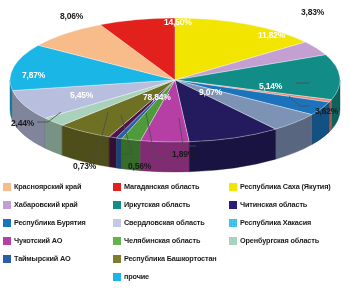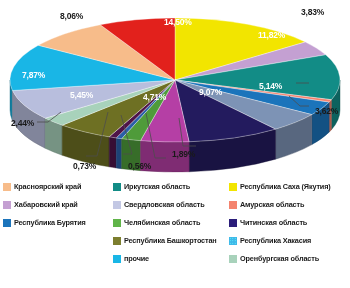--- a/index.html
+++ b/index.html
@@ -145,21 +145,21 @@
       </g>
     </svg>
     <div id="slice-labels">
         <div class="slice-label lbl-in" style="left: 164px; top: 18px;">14,50%</div>
         <div class="slice-label lbl-out" style="left: 301px; top: 8px;">3,83%</div>
         <div class="slice-label lbl-in" style="left: 258px; top: 31px; text-align: center;">11,82%</div>
         <div class="slice-label lbl-out" style="left: 315px; top: 100px; margin-left: 46px;">0,66%</div>
         <div class="slice-label lbl-out" style="left: 315px; top: 107px;">3,62%</div>
         <div class="slice-label lbl-in" style="left: 259px; top: 82px;">5,14%</div>
         <div class="slice-label lbl-in" style="left: 199px; top: 88px;">9,07%</div>
-        <div class="slice-label lbl-in" style="left: 143px; top: 93px;">4,71%</div>
+        <div class="slice-label lbl-in" style="left: 143px; top: 93px;">78,84%</div>
         <div class="slice-label lbl-out" style="left: 172px; top: 150px;">1,89%</div>
         <div class="slice-label lbl-out" style="left: 128px; top: 162px;">0,56%</div>
         <div class="slice-label lbl-out" style="left: 73px; top: 162px;">0,73%</div>
         <div class="slice-label lbl-in" style="left: 70px; top: 91px;">5,45%</div>
         <div class="slice-label lbl-out" style="left: 11px; top: 119px;">2,44%</div>
         <div class="slice-label lbl-in" style="left: 22px; top: 71px;">7,87%</div>
         <div class="slice-label lbl-in" style="left: 21px; top: 29px;">12,17%</div>
         <div class="slice-label lbl-out" style="left: 60px; top: 12px;">8,06%</div>
         <div class="slice-label lbl-in" style="left: 119px; top: 7px;">7,48%</div>
       </div>
@@ -172,22 +172,34 @@
           <span class="legend-label">Красноярский край</span>
         </div>
         <div class="legend-item">
           <span class="swatch" style="background: rgb(196, 160, 210);"></span>
           <span class="legend-label">Хабаровский край</span>
         </div>
         <div class="legend-item">
           <span class="swatch" style="background: rgb(27, 116, 187);"></span>
           <span class="legend-label">Республика Бурятия</span>
         </div>
+        <div class="legend-item">
+          <span class="swatch" style="background: rgb(181, 63, 165);"></span>
+          <span class="legend-label">Чукотский АО</span>
+        </div>
+        <div class="legend-item">
+          <span class="swatch" style="background: rgb(42, 95, 168);"></span>
+          <span class="legend-label">Таймырский АО</span>
+        </div>
       </div>
     <div class="legend-col c2">
+        <div class="legend-item">
+          <span class="swatch" style="background: rgb(226, 33, 28);"></span>
+          <span class="legend-label">Магаданская область</span>
+        </div>
         <div class="legend-item">
           <span class="swatch" style="background: rgb(18, 140, 134);"></span>
           <span class="legend-label">Иркутская область</span>
         </div>
         <div class="legend-item">
           <span class="swatch" style="background: rgb(195, 200, 228);"></span>
           <span class="legend-label">Свердловская область</span>
         </div>
         <div class="legend-item">
           <span class="swatch" style="background: rgb(96, 180, 73);"></span>
@@ -201,24 +213,20 @@
           <span class="swatch" style="background: rgb(25, 182, 230);"></span>
           <span class="legend-label">прочие</span>
         </div>
       </div>
     <div class="legend-col c3">
         <div class="legend-item">
           <span class="swatch" style="background: rgb(242, 229, 0);"></span>
           <span class="legend-label">Республика Саха (Якутия)</span>
         </div>
         <div class="legend-item">
-          <span class="swatch" style="background: rgb(244, 131, 110);"></span>
-          <span class="legend-label">Амурская область</span>
-        </div>
-        <div class="legend-item">
           <span class="swatch" style="background: rgb(43, 29, 122);"></span>
           <span class="legend-label">Читинская область</span>
         </div>
         <div class="legend-item">
           <span class="swatch" style="background: radial-gradient(rgb(101, 255, 255) 30%, transparent 31%) 0% 0% / 2.5px 2.5px rgb(63, 184, 232);"></span>
           <span class="legend-label">Республика Хакасия</span>
         </div>
         <div class="legend-item">
           <span class="swatch" style="background: rgb(168, 210, 187);"></span>
           <span class="legend-label">Оренбургская область</span>

